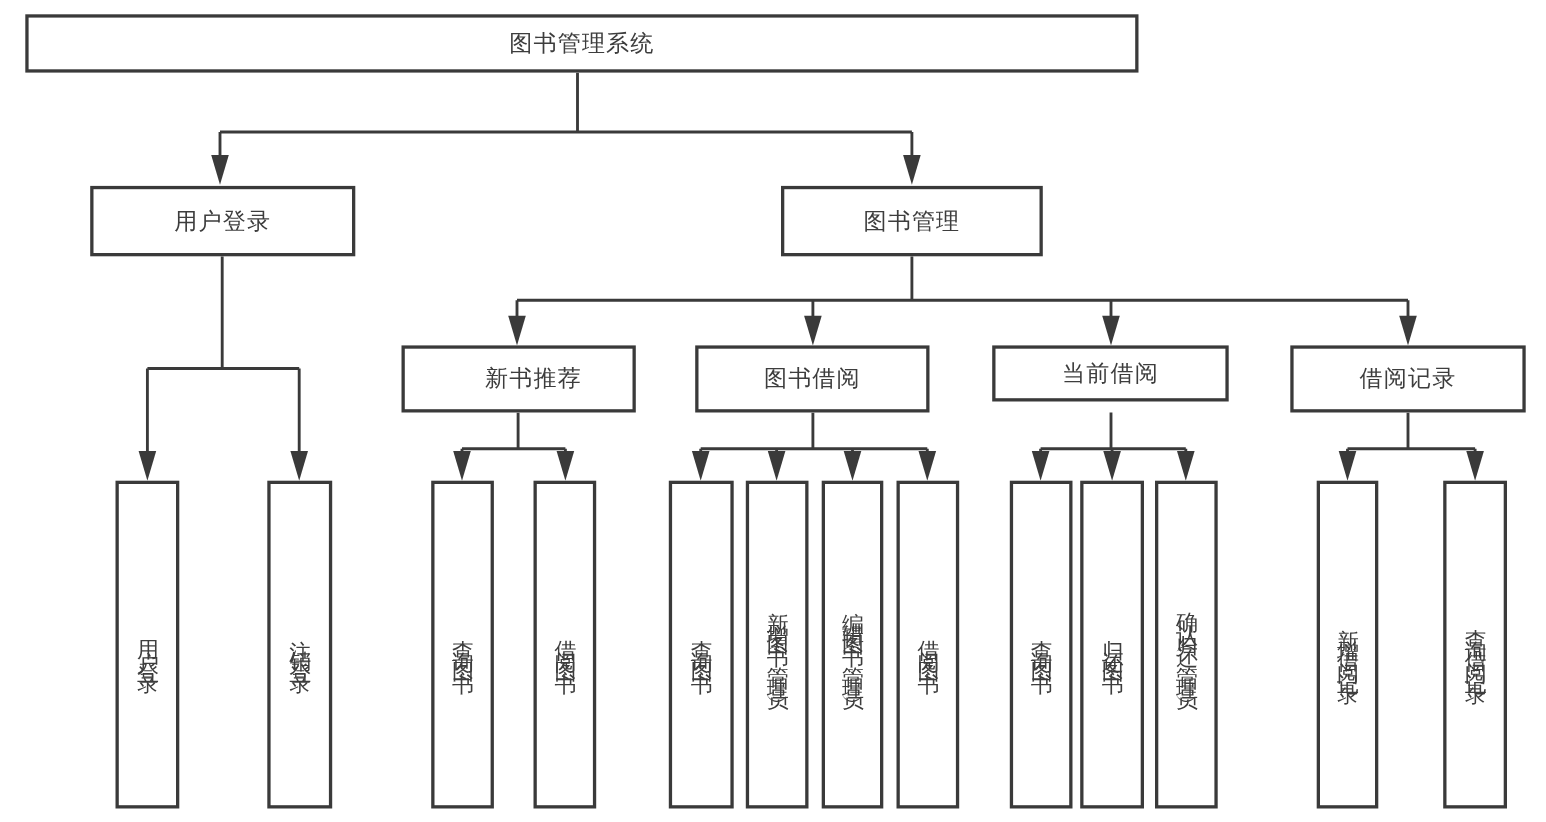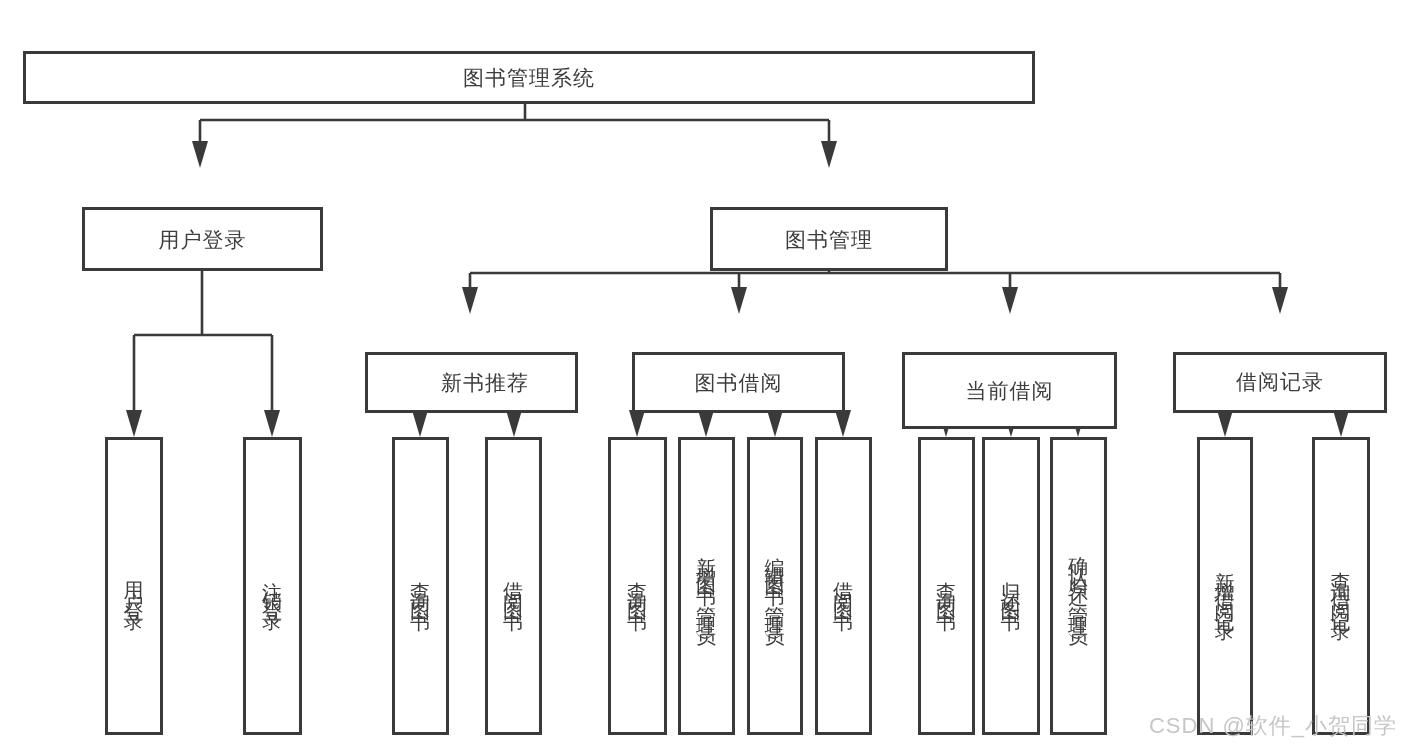--- a/index.html
+++ b/index.html
@@ -6,21 +6,21 @@
   .canvas{
     position:relative;width:1405px;height:747px;background:#ffffff;
     font-family:"Liberation Sans","DejaVu Sans",sans-serif;overflow:hidden;
   }
   .connectors{position:absolute;left:0;top:0;z-index:1;}
   .box{
     position:absolute;box-sizing:border-box;background:#ffffff;
     border:3px solid #3a3a3a;color:#3d3d3d;z-index:2;
     display:flex;align-items:center;justify-content:center;
   }
-  .hbox{font-size:21px;letter-spacing:1px;line-height:1;margin-top:38px;}
+  .hbox{font-size:21px;letter-spacing:1px;line-height:1;}
   .vbox{font-size:20px;}
   .vbox .vtext{
     writing-mode:vertical-rl;text-orientation:mixed;
     letter-spacing:10px;line-height:1;white-space:nowrap;
   }
   .watermark{
     position:absolute;right:8px;top:711px;z-index:5;
     font-size:22px;letter-spacing:1px;color:#c6c6c6;white-space:nowrap;
   }
 </style>
@@ -72,21 +72,21 @@
   <div class="box hbox" style="left:710px;top:169px;width:238px;height:64px;">
     <span>图书管理</span>
   </div>
 
   <div class="box hbox" style="left:365px;top:314px;width:213px;height:61px;padding-left:27px;">
     <span>新书推荐</span>
   </div>
   <div class="box hbox" style="left:632px;top:314px;width:213px;height:61px;">
     <span>图书借阅</span>
   </div>
-  <div class="box hbox" style="left:902px;top:314px;width:215px;height:77px;justify-content:center;">
+  <div class="box hbox" style="left:902px;top:314px;width:215px;height:51px;justify-content:center;">
     <span>当前借阅</span>
   </div>
   <div class="box hbox" style="left:1173px;top:314px;width:214px;height:61px;font-family:Liberation Serif, serif;">
     <span>借阅记录</span>
   </div>
 
   <div class="box vbox" style="left:105px;top:437px;width:58px;height:298px;">
     <span class="vtext">用户登录</span>
   </div>
   <div class="box vbox" style="left:243px;top:437px;width:59px;height:298px;">
@@ -123,15 +123,14 @@
     <span class="vtext">确认归还（管理员）</span>
   </div>
 
   <div class="box vbox" style="left:1197px;top:437px;width:56px;height:298px;">
     <span class="vtext">新增借阅记录</span>
   </div>
   <div class="box vbox" style="left:1312px;top:437px;width:58px;height:298px;">
     <span class="vtext">查询借阅记录</span>
   </div>
 
-  <div class="watermark">CSDN @软件_小贺同学</div>
 
 </div>
 
 </body></html>

